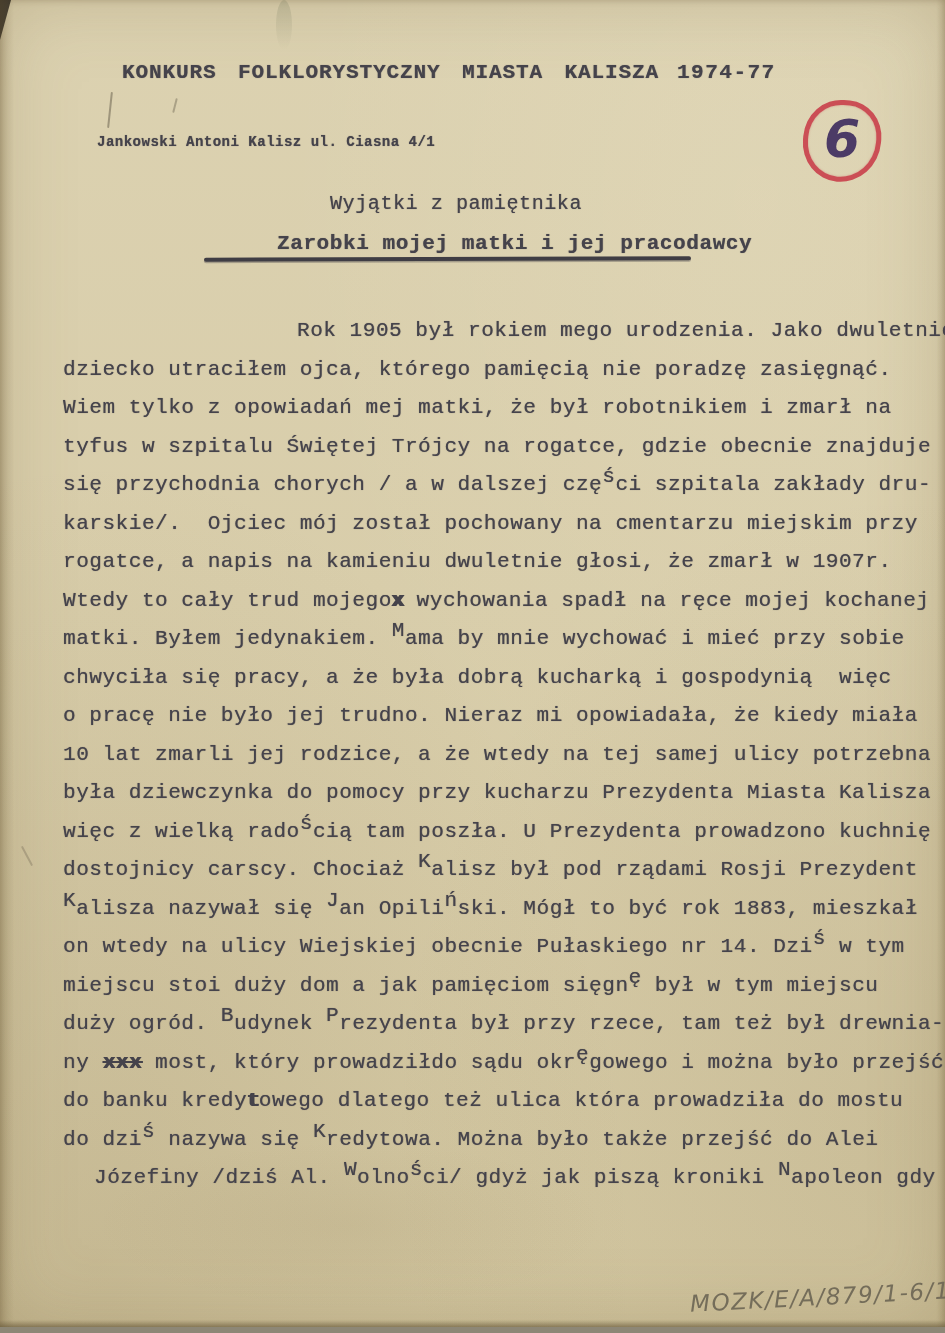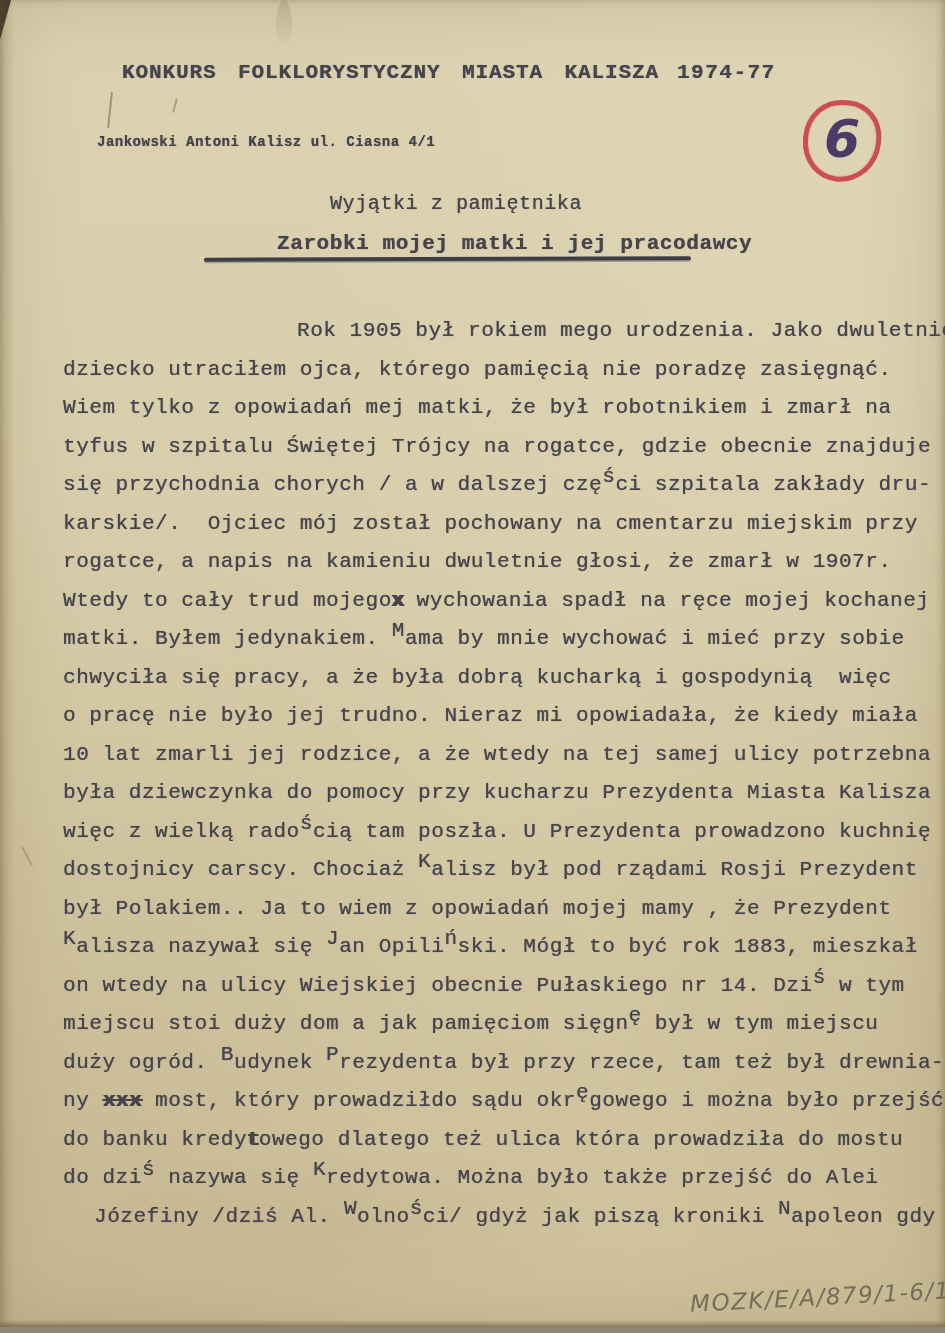--- a/index.html
+++ b/index.html
@@ -84,21 +84,20 @@
     <div class="ln">karskie/.  Ojciec mój został pochowany na cmentarzu miejskim przy</div>
     <div class="ln">rogatce, a napis na kamieniu dwuletnie głosi, że zmarł w 1907r.</div>
     <div class="ln">Wtedy to cały trud mojego<span class="sm">x</span> wychowania spadł na ręce mojej kochanej</div>
     <div class="ln">matki. Byłem jedynakiem. <span class="rl">M</span>ama by mnie wychować i mieć przy sobie</div>
     <div class="ln">chwyciła się pracy, a że była dobrą kucharką i gospodynią  więc</div>
     <div class="ln">o pracę nie było jej trudno. Nieraz mi opowiadała, że kiedy miała</div>
     <div class="ln">10 lat zmarli jej rodzice, a że wtedy na tej samej ulicy potrzebna</div>
     <div class="ln">była dziewczynka do pomocy przy kucharzu Prezydenta Miasta Kalisza</div>
     <div class="ln">więc z wielką rado<span class="rl">ś</span>cią tam poszła. U Prezydenta prowadzono kuchnię</div>
     <div class="ln">dostojnicy carscy. Chociaż <span class="rl">K</span>alisz był pod rządami Rosji Prezydent</div>
-    <div class="ln">był Polakiem.. Ja to wiem z opowiadań mojej mamy , że Prezydent</div>
     <div class="ln"><span class="rl">K</span>alisza nazywał się <span class="rl">J</span>an Opili<span class="rl">ń</span>ski. Mógł to być rok 1883, mieszkał</div>
     <div class="ln">on wtedy na ulicy Wiejskiej obecnie Pułaskiego nr 14. Dzi<span class="rl">ś</span> w tym</div>
     <div class="ln">miejscu stoi duży dom a jak pamięciom sięgn<span class="rl">ę</span> był w tym miejscu</div>
     <div class="ln">duży ogród. <span class="rl">B</span>udynek <span class="rl">P</span>rezydenta był przy rzece, tam też był drewnia-</div>
     <div class="ln">ny <span class="st">xxx</span> most, który prowadziłdo sądu okr<span class="rl">ę</span>gowego i można było przejść</div>
     <div class="ln">do banku kredy<span class="sm">t</span>owego dlatego też ulica która prowadziła do mostu</div>
     <div class="ln">do dzi<span class="rl">ś</span> nazywa się <span class="rl">K</span>redytowa. Można było także przejść do Alei</div>
     <div class="ln ln-indent-last">Józefiny /dziś Al. <span class="rl">W</span>olno<span class="rl">ś</span>ci/ gdyż jak piszą kroniki <span class="rl">N</span>apoleon gdy</div>
   </div>
 

